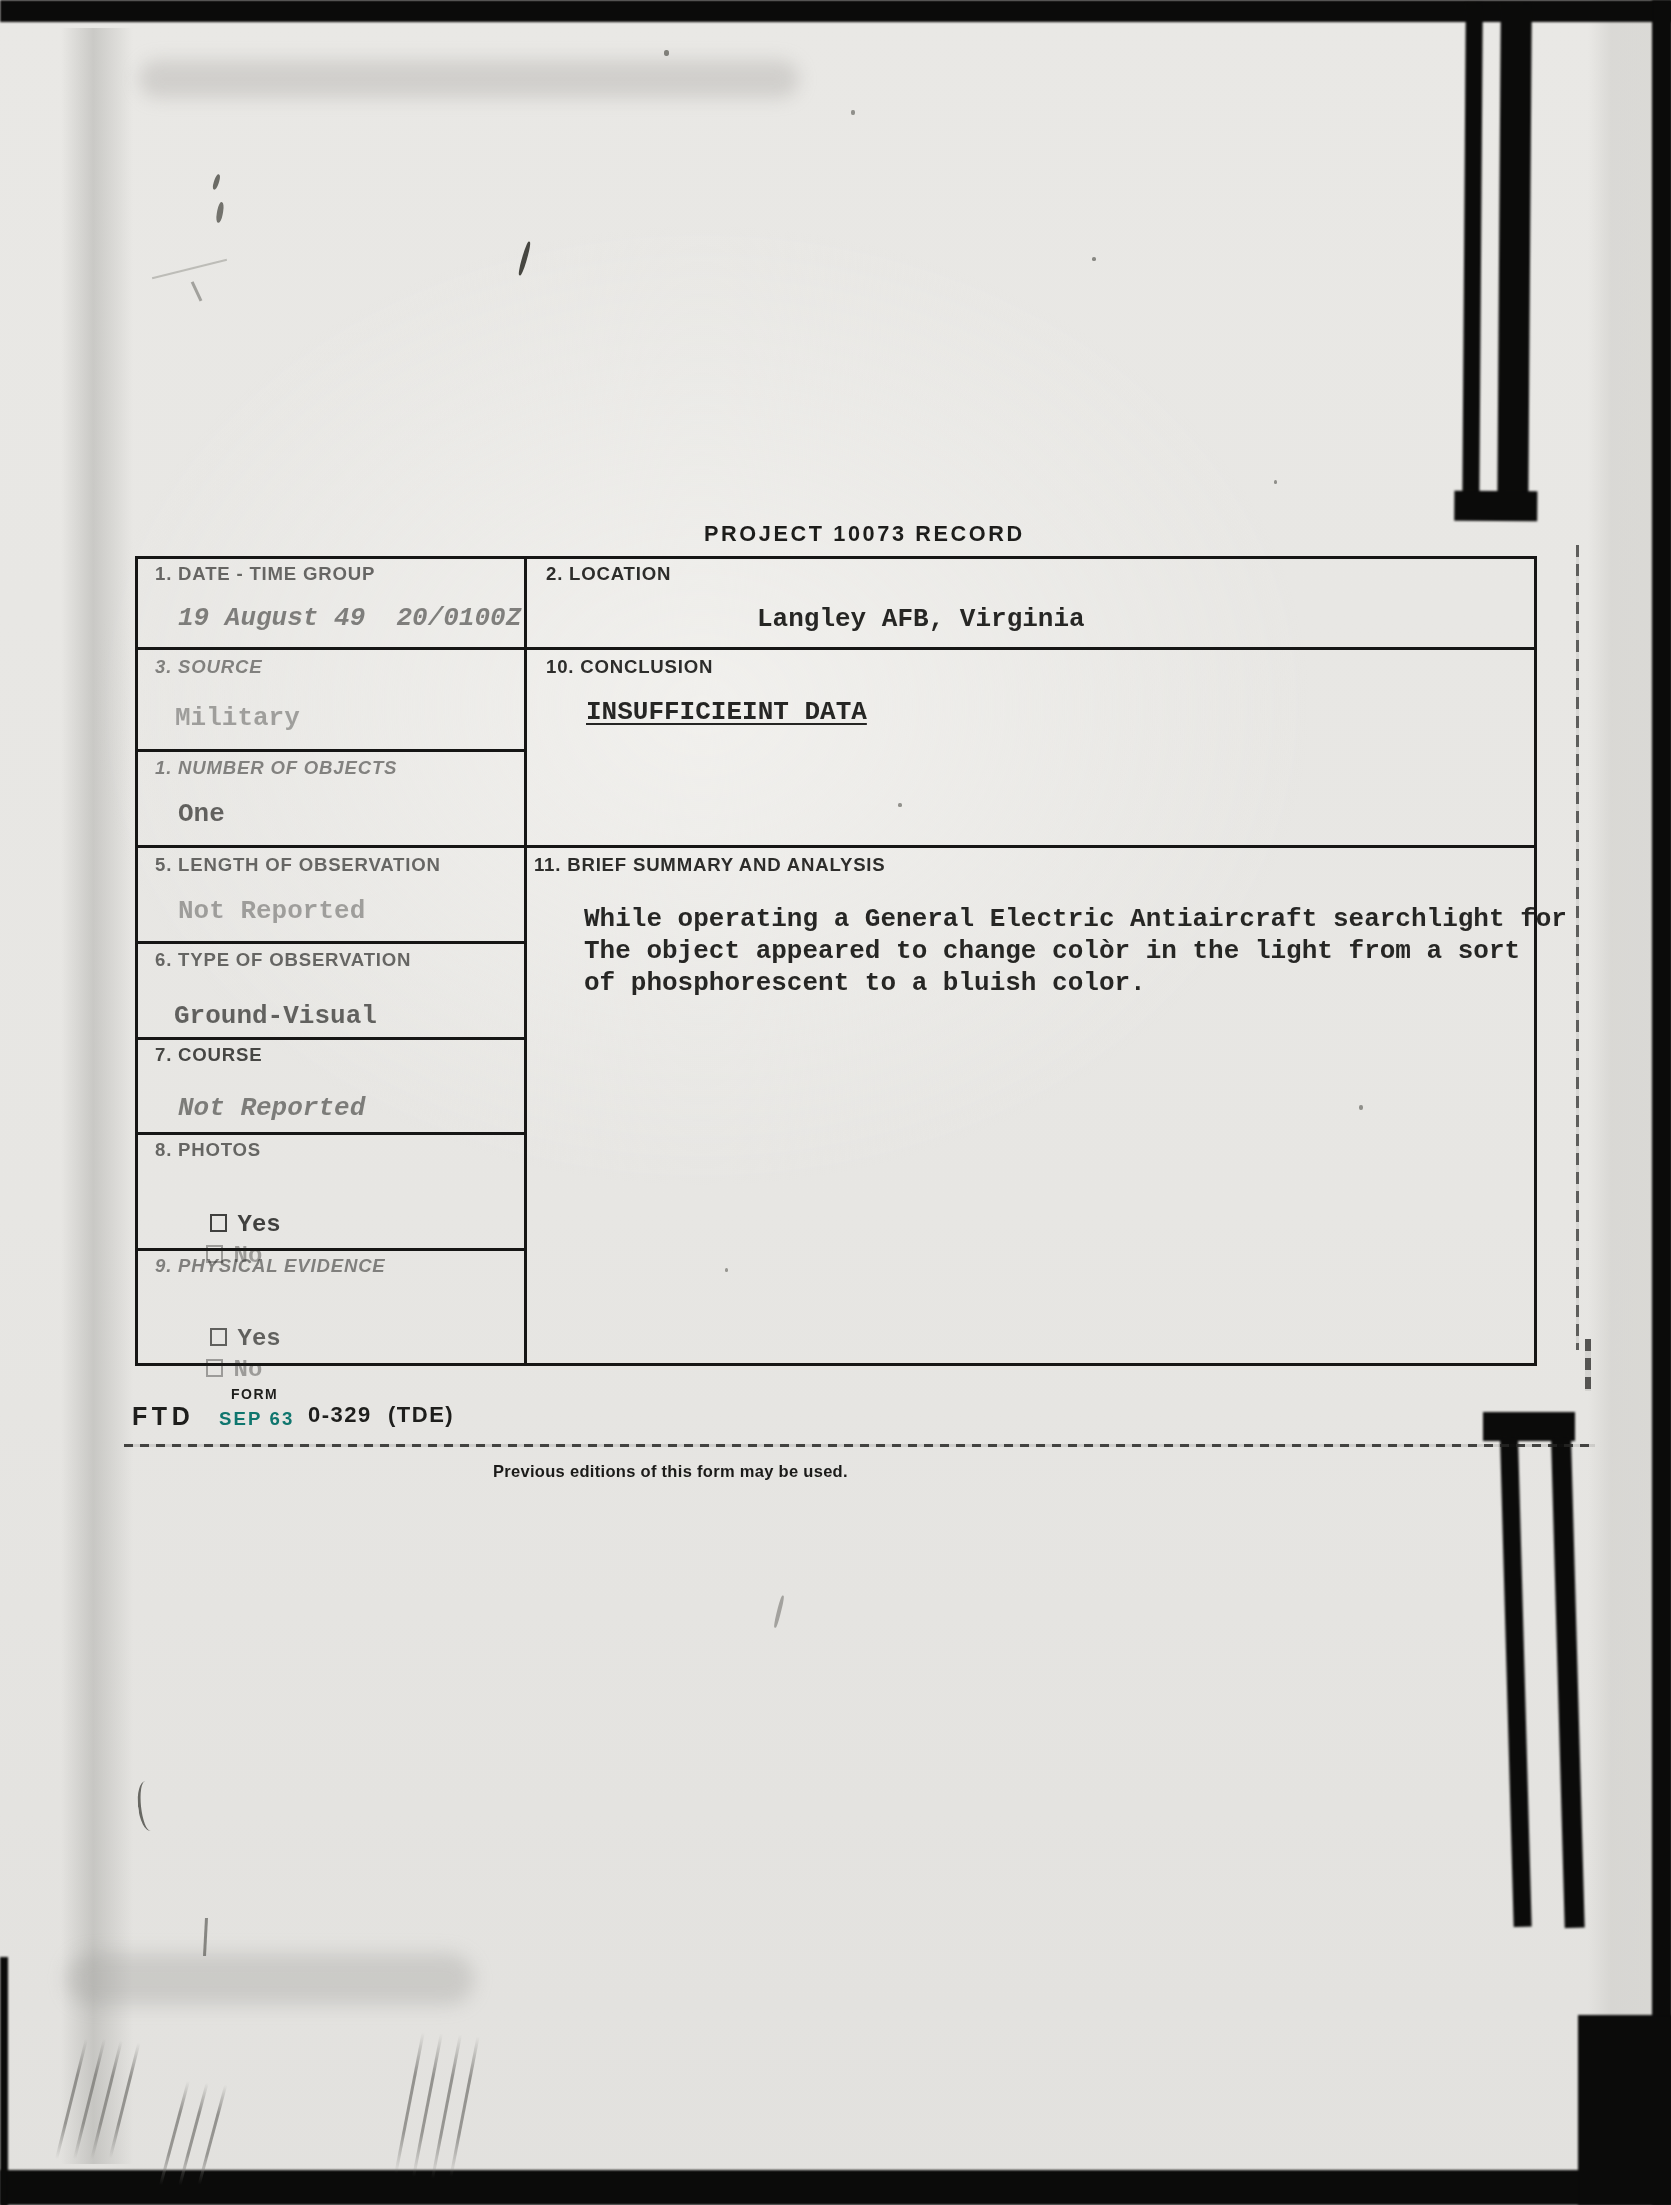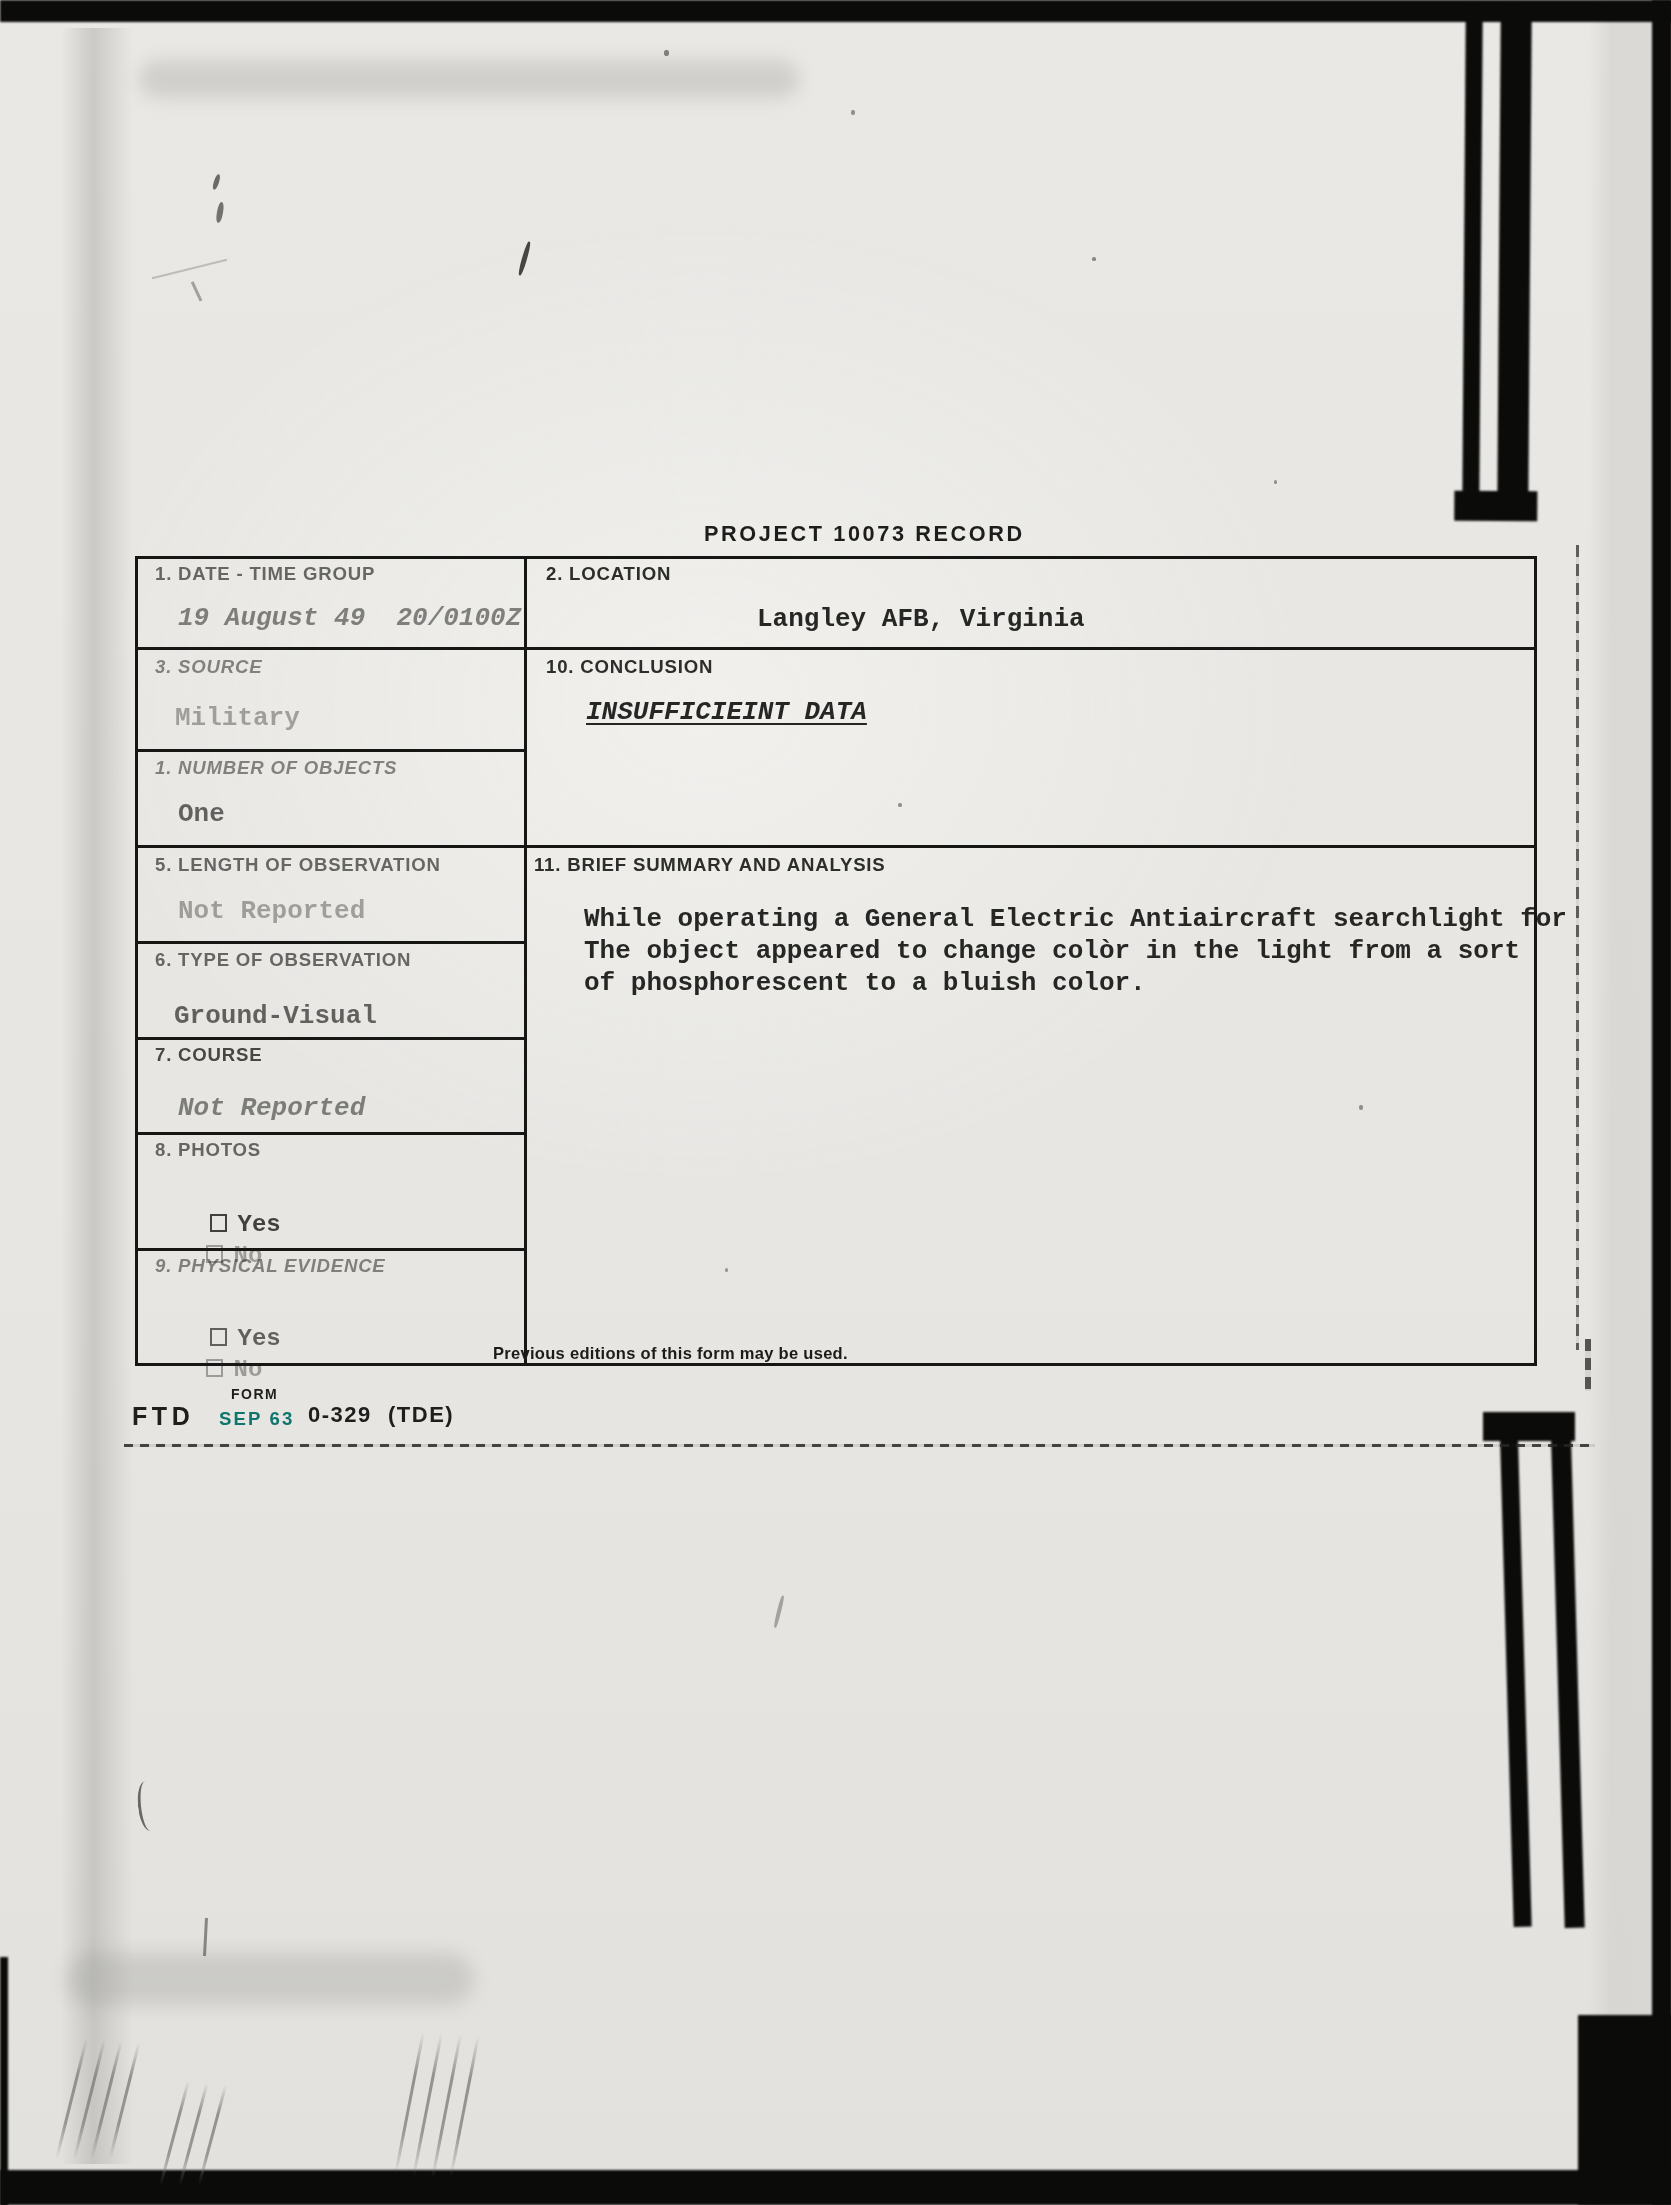--- a/index.html
+++ b/index.html
@@ -22,21 +22,21 @@
   
   .lbl{font:700 18.6px "Liberation Sans",sans-serif;letter-spacing:0.8px;color:#232321;white-space:nowrap;}
   .typed{font:700 26px "Liberation Mono","DejaVu Sans Mono",monospace;color:#1c1c1a;white-space:pre;}
   .typed-sm{font:700 24px "Liberation Mono","DejaVu Sans Mono",monospace;color:#1c1c1a;white-space:pre;}
   .crisp{opacity:.95;filter:blur(0.2px);}
   .fade1{opacity:.82;filter:blur(0.3px);}
   .fade2{opacity:.66;filter:blur(0.4px);}
   .fade3{opacity:.52;filter:blur(0.5px);font-style:italic;}
   .fade4{opacity:.36;filter:blur(0.6px);}
   .title{font:700 21.7px "Liberation Sans",sans-serif;letter-spacing:2.6px;color:#1d1d1b;filter:blur(0.2px);white-space:nowrap;}
-  .uline{text-decoration:underline;text-decoration-thickness:1.5px;text-underline-offset:3.6px;font-style:italic;}
+  .uline{text-decoration:underline;text-decoration-thickness:1.5px;text-underline-offset:3.6px;}
   .cb{display:inline-block;width:13.4px;height:13.4px;border:2.1px solid currentColor;margin-right:10.3px;vertical-align:-0.5px;}
   .sumline{height:32px;}
   
   .ft-agency{font:700 25px "Liberation Sans",sans-serif;letter-spacing:4.6px;color:#1e1e1c;filter:blur(0.3px);}
   .ft-word{font:700 14px "Liberation Sans",sans-serif;letter-spacing:1.5px;color:#1e1e1c;filter:blur(0.2px);}
   .ft-date{font:700 18.6px "Liberation Sans",sans-serif;letter-spacing:2.1px;color:#0f766e;filter:blur(0.2px);}
   .ft-num{font:700 22px "Liberation Sans",sans-serif;letter-spacing:1.5px;color:#1e1e1c;filter:blur(0.3px);}
   .ft-note{font:700 16.5px "Liberation Sans",sans-serif;letter-spacing:0.3px;color:#1b1b19;filter:blur(0.2px);white-space:nowrap;}
   
   .pencil{background:#55554f;border-radius:45%;}
@@ -128,21 +128,21 @@
   <div class="typed crisp sumline">While operating a General Electric Antiaircraft searchlight for</div>
   <div class="typed crisp sumline">The object appeared to change colòr in the light from a sort</div>
   <div class="typed crisp sumline">of phosphorescent to a bluish color.</div>
 </div>
 
 <div class="abs ft-word" style="left:231px;top:1386px;">FORM</div>
 <div class="abs ft-agency" style="left:132px;top:1402px;">FTD</div>
 <div class="abs ft-date" style="left:219px;top:1408px;">SEP 63</div>
 <div class="abs ft-num" style="left:308px;top:1402px;">0-329</div>
 <div class="abs ft-num" style="left:388px;top:1402px;">(TDE)</div>
-<div class="abs ft-note" style="left:493px;top:1344px;">Previous editions of this form may be used.</div>
+<div class="abs ft-note" style="left:493px;top:1462px;">Previous editions of this form may be used.</div>
 <div class="abs ragged-h" style="left:124px;top:1444px;width:1471px;height:2.6px;opacity:.85;"></div>
 
 <div class="abs pencil" style="left:214px;top:174px;width:5.2px;height:15.5px;transform:rotate(18deg);opacity:.85;"></div>
 <div class="abs pencil" style="left:217px;top:202px;width:6.2px;height:20.6px;transform:rotate(10deg);opacity:.8;"></div>
 <div class="abs" style="left:151px;top:268px;width:77px;height:2.1px;background:#76756f;transform:rotate(-14deg);opacity:.38;"></div>
 <div class="abs" style="left:195px;top:281px;width:2.6px;height:20.6px;background:#5c5b56;transform:rotate(-25deg);opacity:.5;"></div>
 <div class="abs pencil" style="left:522px;top:241px;width:4.6px;height:35px;transform:rotate(16deg);opacity:.9;background:#34342f;"></div>
 <div class="abs pencil" style="left:664px;top:50px;width:4.6px;height:6.2px;opacity:.7;"></div>
 <div class="abs pencil" style="left:851px;top:110px;width:3.6px;height:4.6px;opacity:.6;"></div>
 <div class="abs pencil" style="left:1092px;top:257px;width:4.1px;height:4.1px;opacity:.65;"></div>

